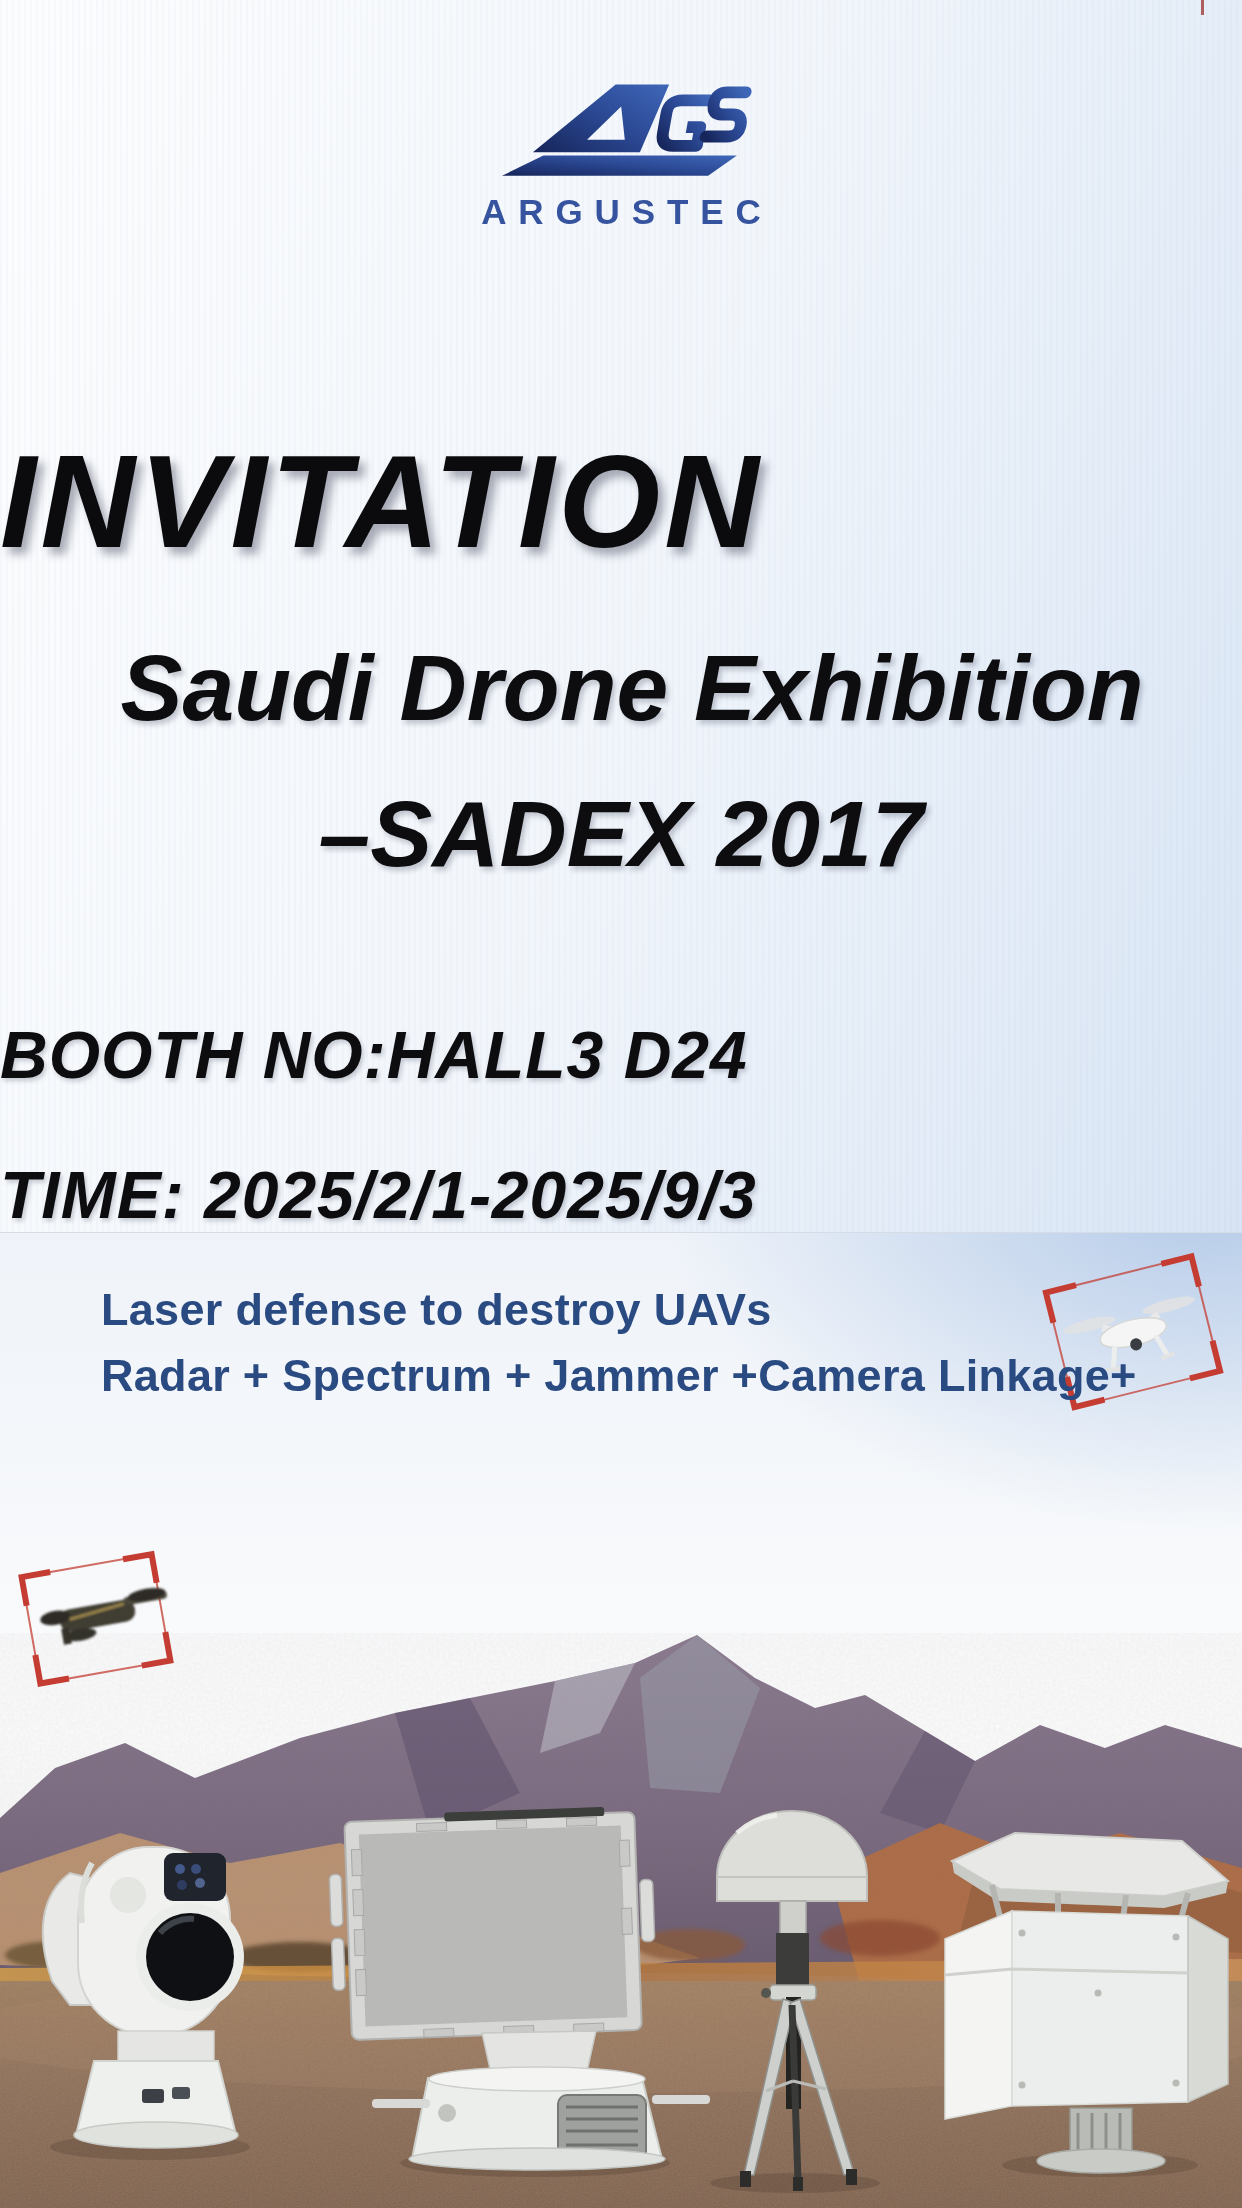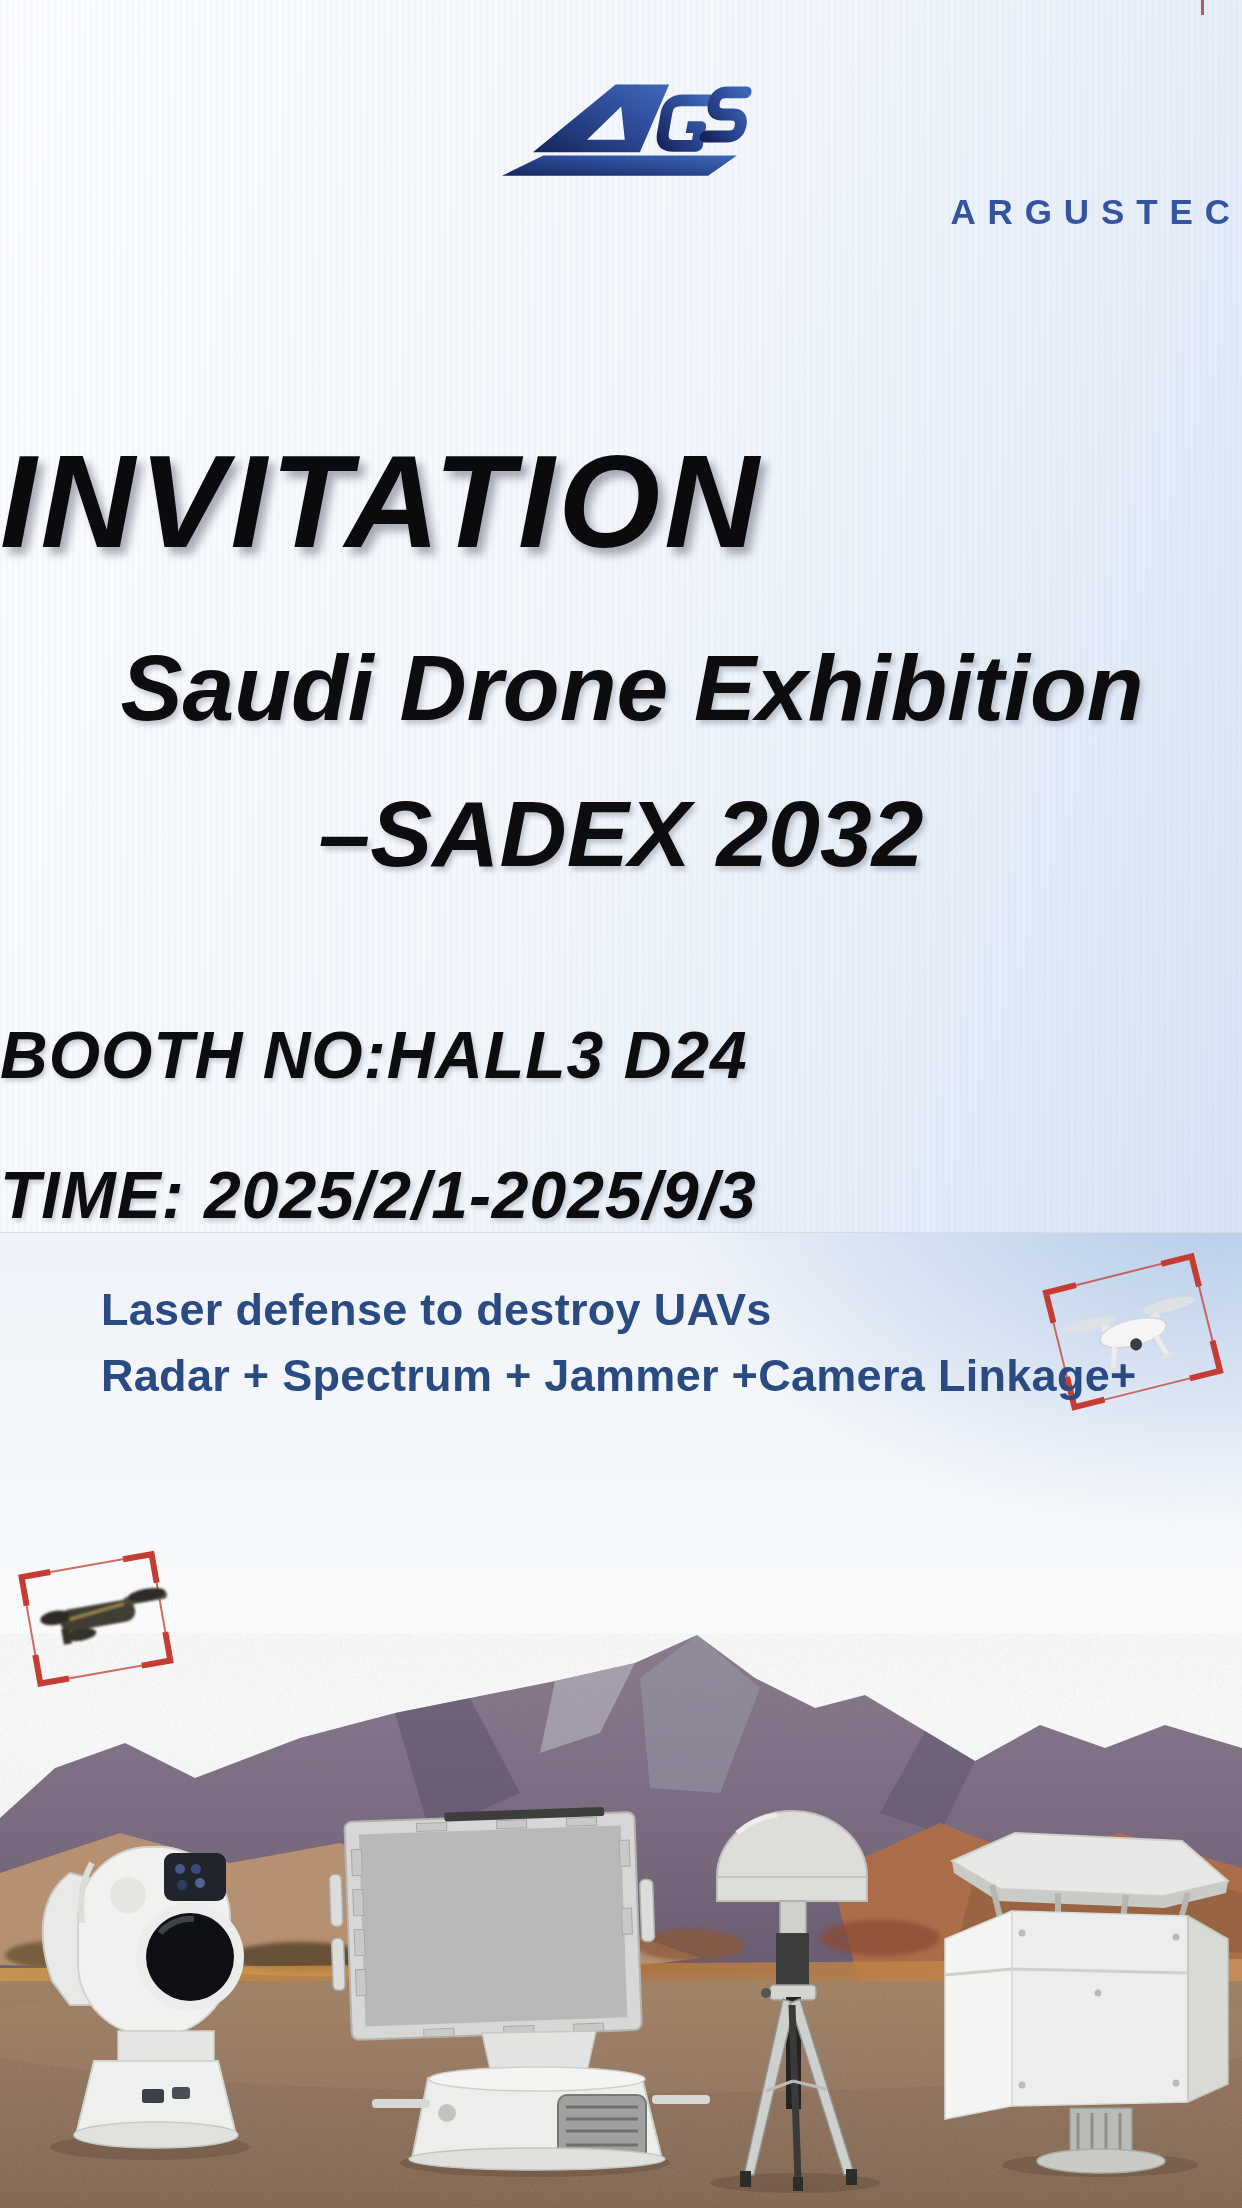--- a/index.html
+++ b/index.html
@@ -5,21 +5,21 @@
   html,body{margin:0;padding:0;background:#222;}
   .poster{
     position:relative;width:1242px;height:2208px;margin:0 auto;overflow:hidden;
     font-family:"Liberation Sans","DejaVu Sans",sans-serif;
     background:
       repeating-linear-gradient(90deg, rgba(130,150,190,0.045) 0 2px, rgba(255,255,255,0) 2px 6px),
       linear-gradient(108deg,#fcfdfe 0%,#f2f6fb 42%,#dde8f6 76%,#ccdbef 100%);
   }
   .artifact-tick{position:absolute;left:1201px;top:0;width:3px;height:15px;background:#a23a34;opacity:.8;}
   
-  .logo-block{position:absolute;top:72px;left:0;width:100%;text-align:right;}
+  .logo-block{position:absolute;top:72px;left:0;width:100%;text-align:center;}
   .logo-mark{display:block;margin:0 auto;}
   .brand-name{
     margin-top:2px;font-size:35px;font-weight:bold;letter-spacing:.34em;text-indent:.34em;
     color:#35539e;
   }
   
   .title{
     position:absolute;top:348px;left:0;width:100%;line-height:1;
     font-size:131px;font-weight:bold;font-style:italic;letter-spacing:4px;color:#0b0b0e;
     text-shadow:6px 7px 9px rgba(70,75,95,.45);
@@ -73,21 +73,21 @@
         <path fill="none" stroke="url(#logoGrad)" stroke-width="15" stroke-linejoin="round" d="M252,36 H216 Q199,36 199,52 V78 Q199,94 216,94 H245 V70 H228"></path>
         <path fill="none" stroke="url(#logoGrad)" stroke-width="15" stroke-linecap="round" d="M295,26 H271 Q257,26 257,40 Q257,54 271,54 H282 Q296,54 296,68 Q296,82 282,82 H254"></path>
         <polygon fill="url(#logoGrad)" points="4,132 52,106 298,106 266,132"></polygon>
       </g>
     </svg>
     <div class="brand-name">ARGUSTEC</div>
   </div>
 
   <h1 class="title">INVITATION</h1>
   <div class="event-line event-line1">Saudi Drone Exhibition</div>
-  <div class="event-line event-line2">–SADEX 2032</div>
+  <div class="event-line event-line2">–SADEX 2017</div>
   <div class="info-line booth">BOOTH NO:HALL3 D24</div>
   <div class="info-line time">TIME: 2025/2/1-2025/9/3</div>
 
   <div class="photo-section">
 
     <svg class="scene" width="1242" height="976" viewBox="0 0 1242 976">
       <defs>
         <linearGradient id="mtnGrad" x1="0" y1="0" x2="0" y2="1">
           <stop offset="0" stop-color="#8b7b90"></stop>
           <stop offset=".55" stop-color="#796a80"></stop>

